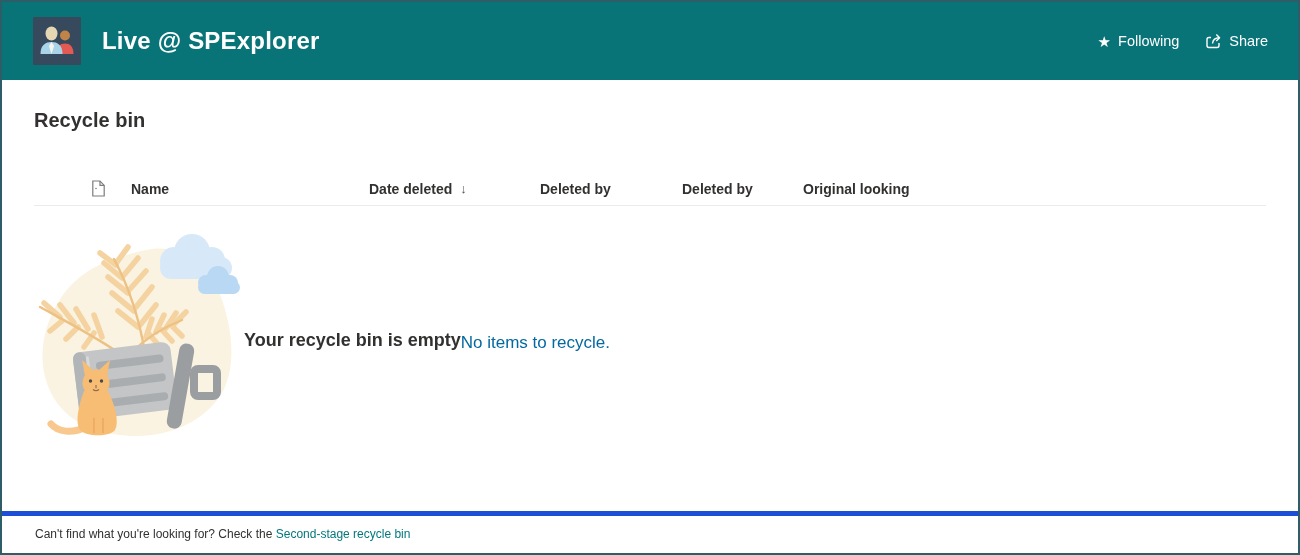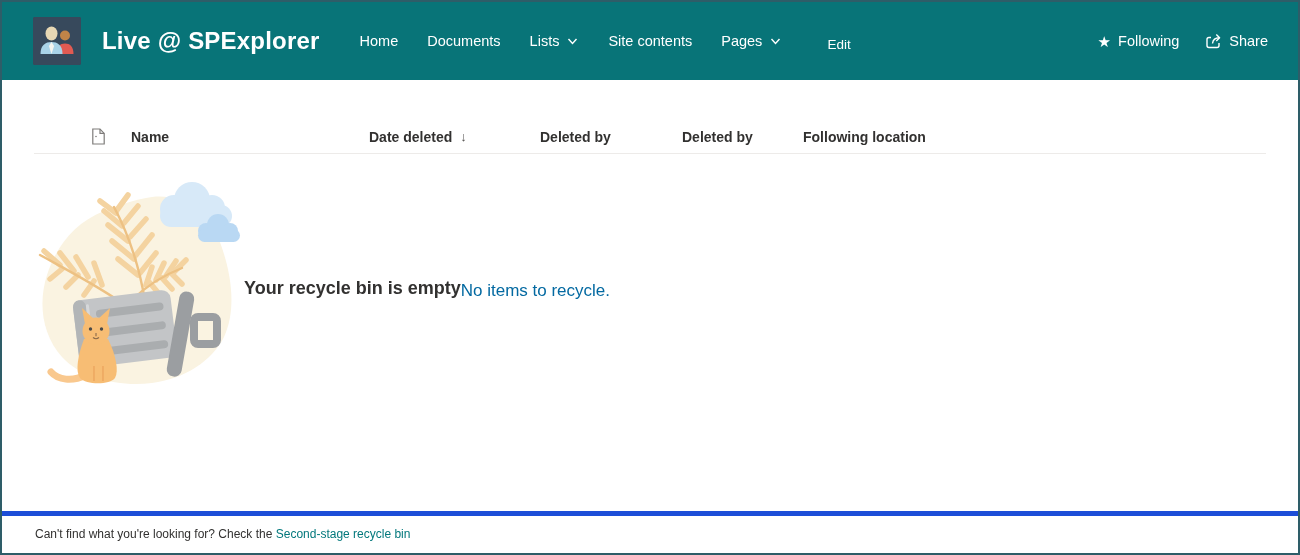--- a/index.html
+++ b/index.html
@@ -135,73 +135,56 @@
         <circle cx="32" cy="18.5" r="5" fill="#c08448"></circle>
         <path d="M24,37 C24,29.5 27,26.5 32,26.5 C37,26.5 40.5,29.5 40.5,37 Z" fill="#e25a52"></path>
 
         <ellipse cx="18.5" cy="16.5" rx="6" ry="7" fill="#e6d7b4"></ellipse>
         <path d="M7.5,37 C7.5,28 12.5,25 18.5,25 C24.5,25 29.5,28 29.5,37 Z" fill="#a9d3e8"></path>
         <path d="M18.5,25 l-2.6,4 l2.6,8 l2.6,-8 Z" fill="#f5f5f0"></path>
       </svg>
     </div>
     <div class="site-title">Live @ SPExplorer</div>
 
-    <nav class="top-nav">
-      <a class="nav-item">Home</a>
-      <a class="nav-item">Documents</a>
-      <a class="nav-item">
-        <span>Lists</span>
-        <svg class="chev" width="13" height="12" viewBox="0 0 13 12">
-          <path d="M2.5 4 L6.5 8.5 L10.5 4" stroke="#fff" stroke-width="1.4" fill="none"></path>
-        </svg>
-      </a>
-      <a class="nav-item">Site contents</a>
-      <a class="nav-item">
-        <span>Pages</span>
-        <svg class="chev" width="13" height="12" viewBox="0 0 13 12">
-          <path d="M2.5 4 L6.5 8.5 L10.5 4" stroke="#fff" stroke-width="1.4" fill="none"></path>
-        </svg>
-      </a>
-      <a class="nav-item edit">Edit</a>
-    </nav>
 
     <div class="header-actions">
       <div class="action">
         <span class="star">★</span>
         <span>Following</span>
       </div>
       <div class="action">
         <svg width="18" height="18" viewBox="0 0 18 18">
           <path d="M7 5.5 H5 a2 2 0 0 0 -2 2 v6 a2 2 0 0 0 2 2 h8 a2 2 0 0 0 2 -2 v-2.5" stroke="#fff" stroke-width="1.4" fill="none"></path>
           <path d="M8.5 11.5 C9 7.8 11.6 5.8 15.3 5.8" stroke="#fff" stroke-width="1.4" fill="none"></path>
           <path d="M12.3 2.6 L15.6 5.8 L12.3 9" stroke="#fff" stroke-width="1.4" fill="none" stroke-linejoin="round"></path>
         </svg>
         <span>Share</span>
       </div>
     </div>
   </header>
 
   <main>
+    <h1 class="page-title">Recycle bin</h1>
 
     <div class="thead">
       <div class="th th-icon">
         <svg width="15" height="17" viewBox="0 0 15 17">
           <path d="M1.8 1 H9 L13.2 5.4 V16 H1.8 Z" fill="none" stroke="#7e7c7a" stroke-width="1.2"></path>
           <path d="M9 1 V5.4 H13.2" fill="none" stroke="#7e7c7a" stroke-width="1.2"></path>
           <circle cx="5" cy="8.5" r="0.8" fill="#7e7c7a"></circle>
         </svg>
       </div>
       <div class="th th-name">Name</div>
       <div class="th th-date">
         <span>Date deleted</span>
         <span class="arrow">↓</span>
       </div>
       <div class="th th-deleted">Deleted by</div>
       <div class="th th-created">Deleted by</div>
-      <div class="th th-loc">Following location</div>
+      <div class="th th-loc">Original looking</div>
     </div>
 
     <div class="empty-state">
       <svg width="210" height="210" viewBox="0 0 210 210">
 
         <path d="M118,18 C150,14 176,36 187,66 C197,94 203,130 190,158 C178,182 150,200 118,204 C86,208 48,200 28,178 C8,156 4,124 13,96 C22,68 40,44 70,32 C86,26 102,20 118,18 Z" fill="#faf3e1"></path>
 
         <g stroke="#f4d3a0" stroke-width="5.5" stroke-linecap="round">
           <path d="M104,96 L84,80"></path>
             <path d="M100,80 L78,62"></path>

